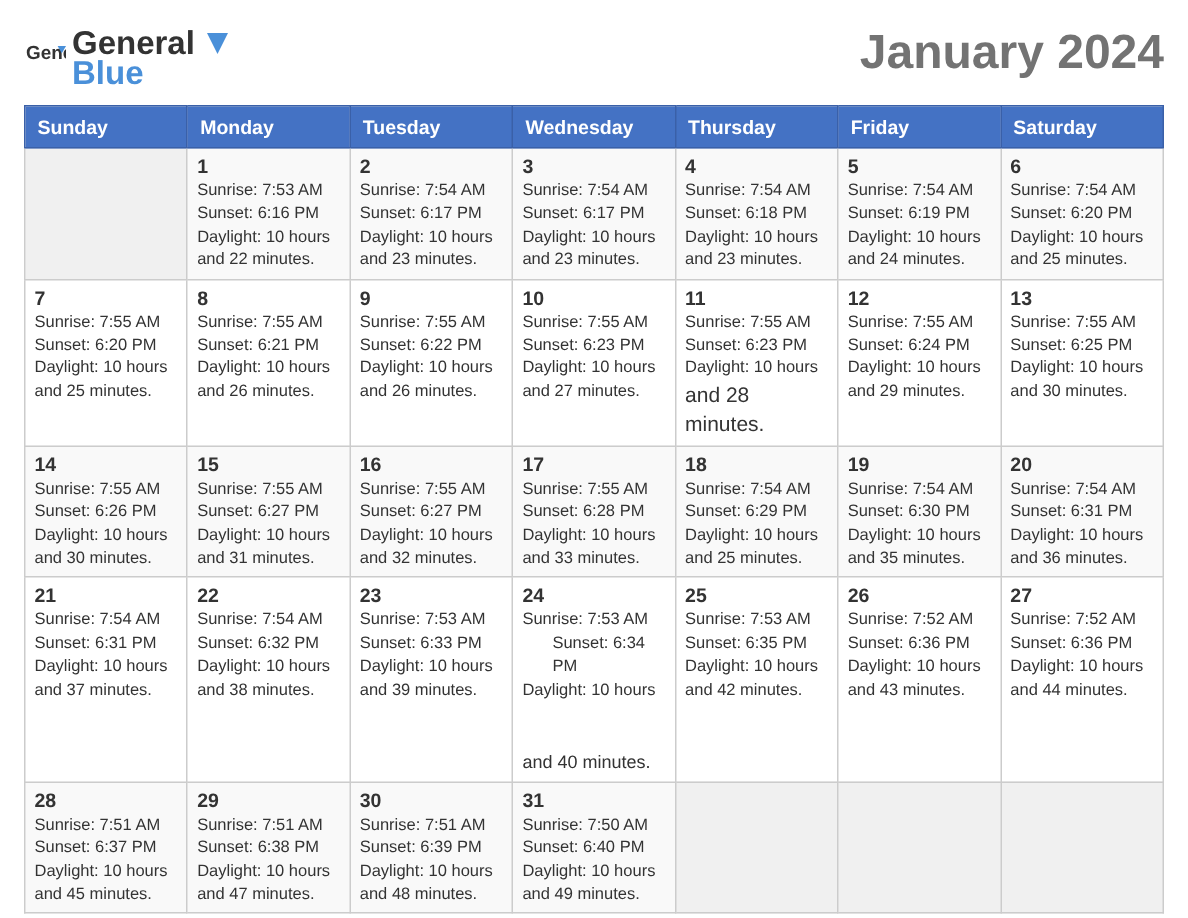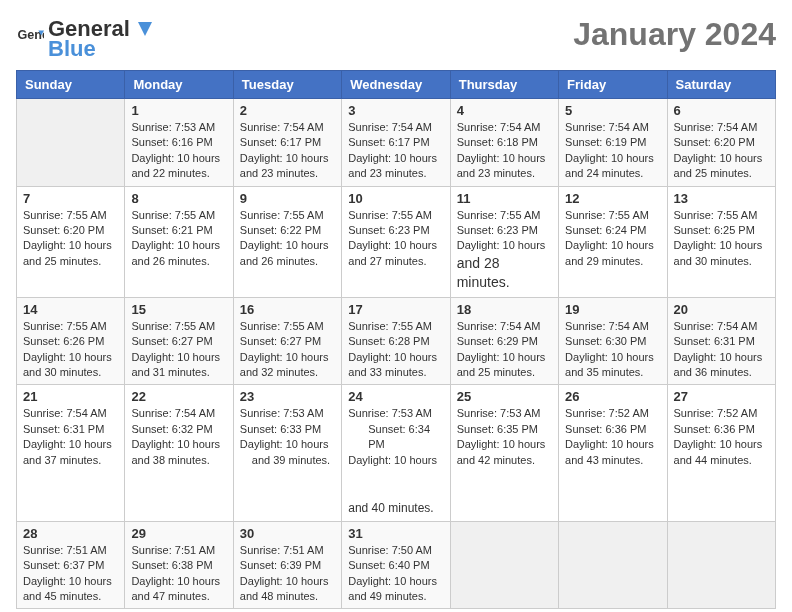--- a/index.html
+++ b/index.html
@@ -274,21 +274,21 @@
           <div style="font-size: 11px; line-height: 1.4;">Sunrise: 7:54 AM</div>
           <div style="font-size: 11px; line-height: 1.4;">Sunset: 6:32 PM</div>
           <div style="font-size: 11px; line-height: 1.4;">Daylight: 10 hours</div>
           <div style="font-size: 11px; line-height: 1.4;">and 38 minutes.</div>
         </td>
         <td>
           <span class="day-number">23</span>
           <div style="font-size: 11px; line-height: 1.4;">Sunrise: 7:53 AM</div>
           <div style="font-size: 11px; line-height: 1.4;">Sunset: 6:33 PM</div>
           <div style="font-size: 11px; line-height: 1.4;">Daylight: 10 hours</div>
-          <div style="font-size: 11px; line-height: 1.4; margin-left: 12px;">and 39 minutes.</div>
+          <div style="font-size: 11px; line-height: 1.4;">and 39 minutes.</div>
         </td>
         <td>
           <span class="day-number">24</span>
           <div style="font-size: 11px; line-height: 1.4;">Sunrise: 7:53 AM</div>
           <div style="font-size: 11px; line-height: 1.4; margin-left: 20px;">Sunset: 6:34 PM</div>
           <div style="font-size: 11px; line-height: 1.4;">Daylight: 10 hours</div>
           <div style="font-size: 12px; line-height: 1.4; margin-top: 32px;">and 40 minutes.</div>
         </td>
         <td>
           <span class="day-number">25</span>

